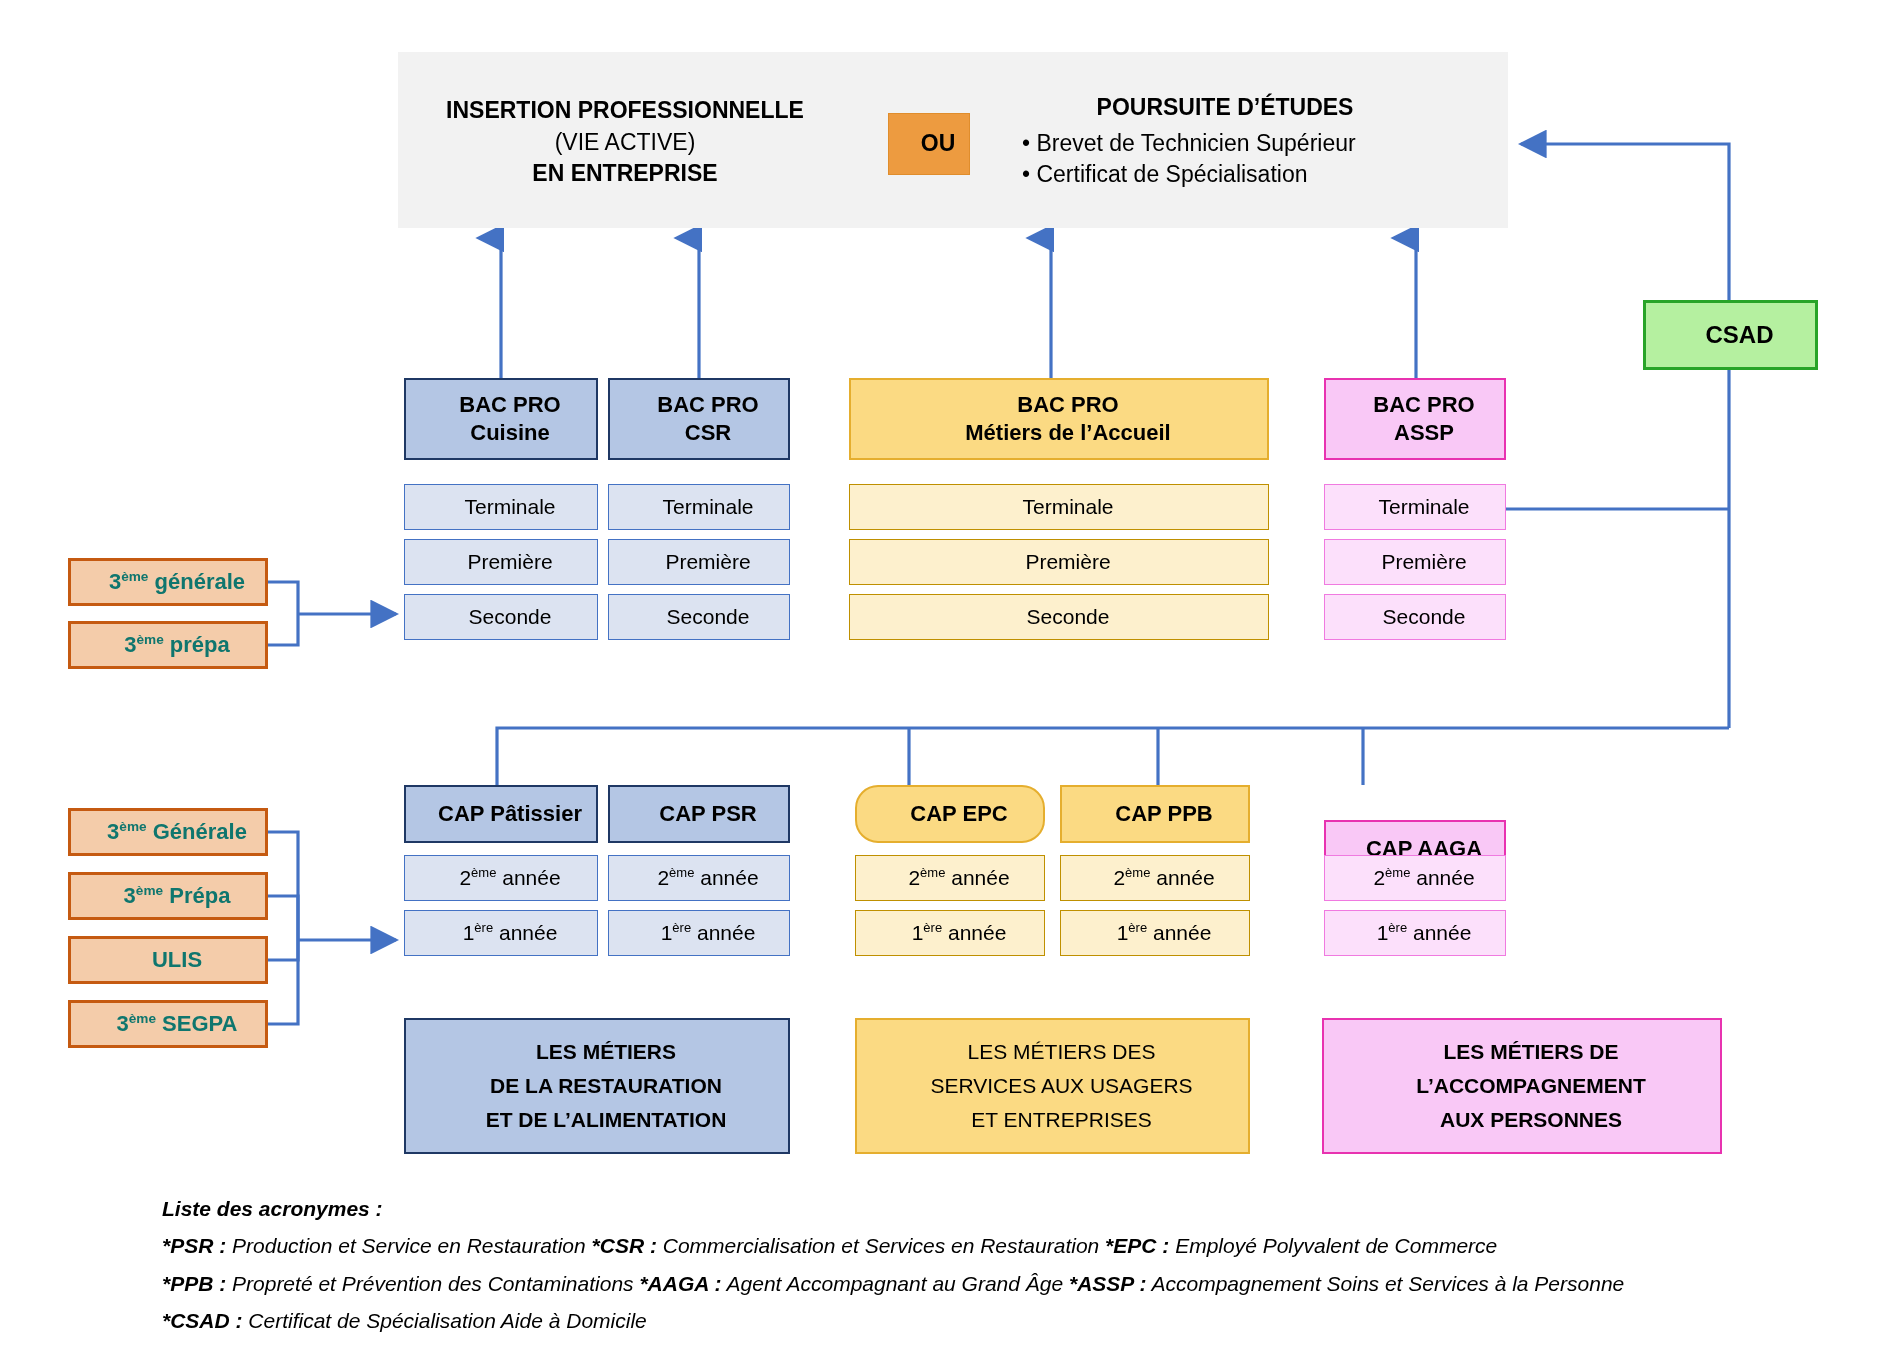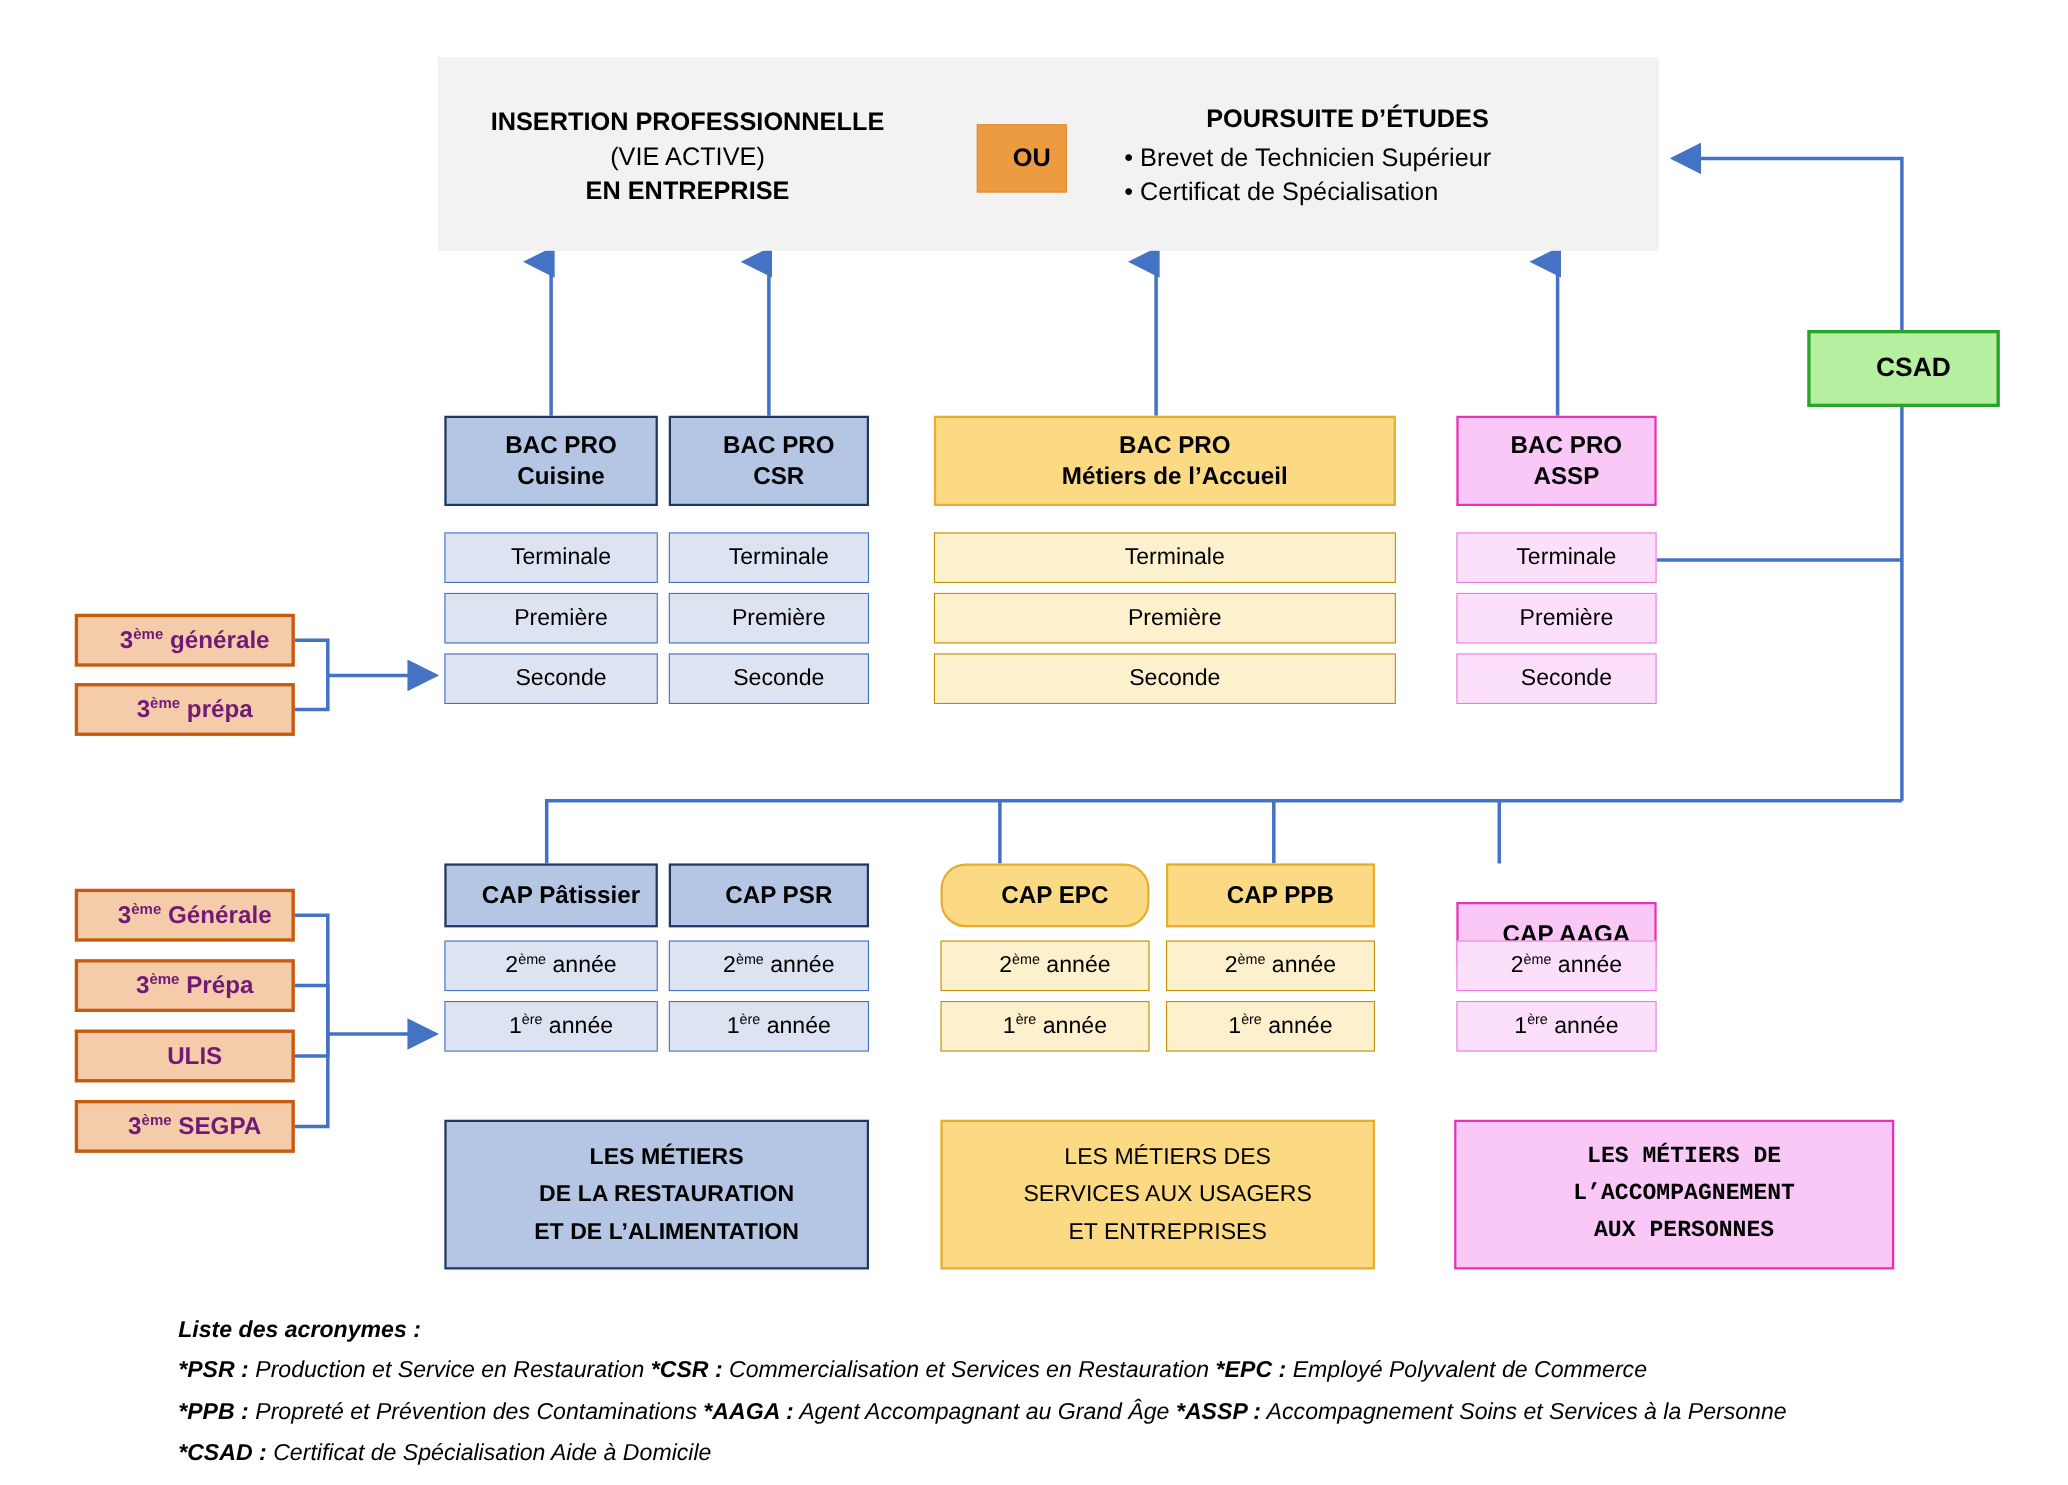--- a/index.html
+++ b/index.html
@@ -19,21 +19,21 @@
   #ou-box{background:#ed9b40;border:1px solid #e08d2c;font-weight:bold;font-size:23px;color:#000;}
 
   
   .hdr-blue{background:#b4c6e4;border:2.5px solid #1f3864;font-weight:bold;color:#000;}
   .sub-blue{background:#dce3f1;border:1.4px solid #4472c4;color:#000;}
   .hdr-yellow{background:#fbda83;border:2.5px solid #e8b game;}
   .hdr-yellow{background:#fbda83;border:2.5px solid #e5ae2e;font-weight:bold;color:#000;}
   .sub-yellow{background:#fdf0cd;border:1.4px solid #bf9000;color:#000;}
   .hdr-pink{background:#f9c8f6;border:2.5px solid #e832b0;font-weight:bold;color:#000;}
   .sub-pink{background:#fce0fb;border:1.4px solid #f07ae0;color:#000;}
-  .entry{background:#f4ccaa;border:3px solid #c55a11;font-weight:bold;color:#701a75;font-size:22px;}
+  .entry{background:#f4ccaa;border:3px solid #c55a11;font-weight:bold;color:#0f766e;font-size:22px;}
   .green{background:#b5f0a0;border:3px solid #28a428;font-weight:bold;color:#000;font-size:24px;}
 
   .fam-blue{background:#b4c6e4;border:2.5px solid #1f3864;font-weight:bold;color:#000;font-size:21px;}
   .fam-yellow{background:#fbda83;border:2.5px solid #e5ae2e;font-weight:normal;color:#000;font-size:21px;}
   .fam-pink{background:#f9c8f6;border:2.5px solid #e832b0;font-weight:bold;color:#000;font-size:21px;}
 
   .hdr-t{font-size:22px;}
   .sub-t{font-size:21px;}
   sup{font-size:0.62em;vertical-align:super;line-height:0;}
 
@@ -244,21 +244,21 @@
   <div class="box fam-blue" style="left:404px;top:1018px;width:386px;height:136px;line-height:1.62;justify-content:center;">
     <div>LES MÉTIERS</div>
     <div>DE LA RESTAURATION</div>
     <div>ET DE L’ALIMENTATION</div>
   </div>
   <div class="box fam-yellow" style="left:855px;top:1018px;width:395px;height:136px;line-height:1.62;">
     <div>LES MÉTIERS DES</div>
     <div>SERVICES AUX USAGERS</div>
     <div>ET ENTREPRISES</div>
   </div>
-  <div class="box fam-pink" style="left:1322px;top:1018px;width:400px;height:136px;line-height:1.62;font-family:Liberation Mono, monospace;">
+  <div class="box fam-pink" style="left:1322px;top:1018px;width:400px;height:136px;line-height:1.62;">
     <div>LES MÉTIERS DE</div>
     <div>L’ACCOMPAGNEMENT</div>
     <div>AUX PERSONNES</div>
   </div>
 
   <div id="footer">
     <div class="fline fb">Liste des acronymes :</div>
 
     <div class="fline">
       <span class="fb">*PSR :</span><span> Production et Service en Restauration  </span><span class="fb">*CSR :</span><span> Commercialisation et Services en Restauration  </span><span class="fb">*EPC :</span><span> Employé Polyvalent de Commerce</span>

